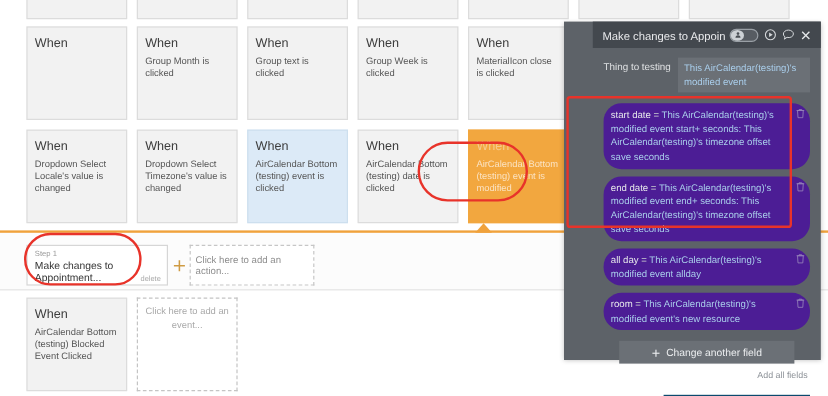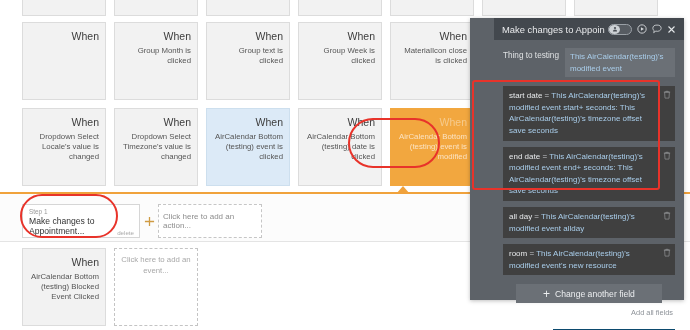--- a/index.html
+++ b/index.html
@@ -31,21 +31,21 @@
     gap: 0px;
   }
 
   .wf-card {
     width: 84px;
     height: 78px;
     background: #f2f2f2;
     border: 1px solid #dcdcdc;
     margin-right: 8px;
     padding: 8px 6px 4px 6px;
-    text-align: right;
+    text-align: left;
     overflow: hidden;
     position: relative;
   }
   .wf-card.blue { background: #dceaf7; border-color: #cddfee; }
   .wf-card.orange { background: #f2a73f; border-color: #f2a73f; }
   .wf-card .when {
     font-size: 10.5px;
     color: #3d3d3d;
     margin-bottom: 3px;
     font-weight: normal;
@@ -243,26 +243,27 @@
     flex: 1;
     background: #6b7076;
     padding: 3px 5px;
     min-height: 26px;
     font-size: 8px;
     color: #a9cdea;
     line-height: 1.45;
   }
 
   .field-row {
-    background: #404040;
+    background: #4c1d95;
     margin-bottom: 6px;
     padding: 4px 16px 4px 6px;
     position: relative;
     font-size: 8px;
     line-height: 1.45;
+    border-radius: 15px;
   }
   .field-key { color: #e7e9eb; }
   .field-eq { color: #c9ccd0; }
   .field-val { color: #a9cdea; }
   .trash {
     position: absolute;
     right: 4px; top: 4px;
     width: 8px; height: 9px;
     opacity: .55;
   }

